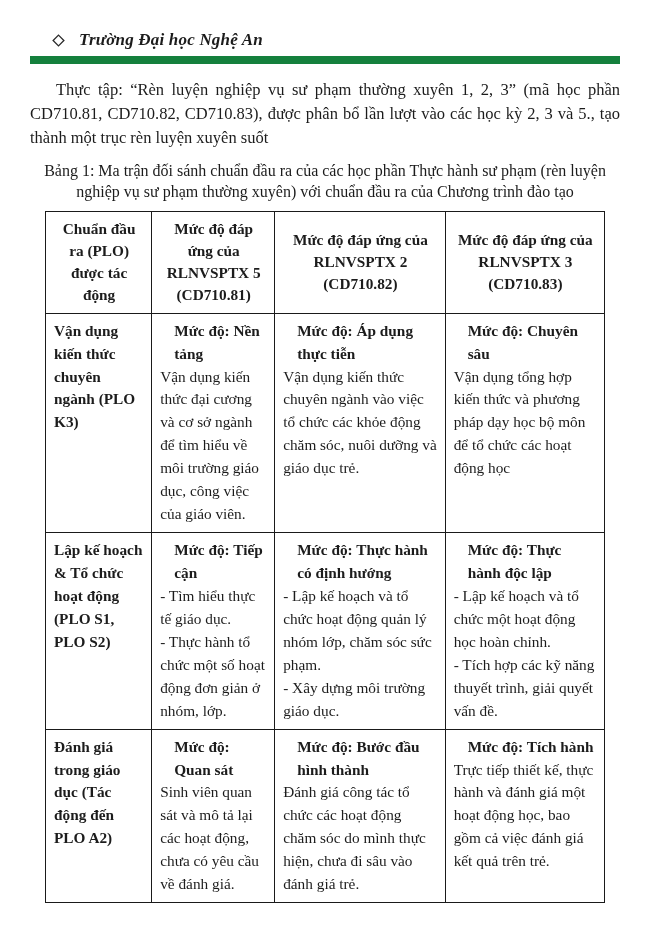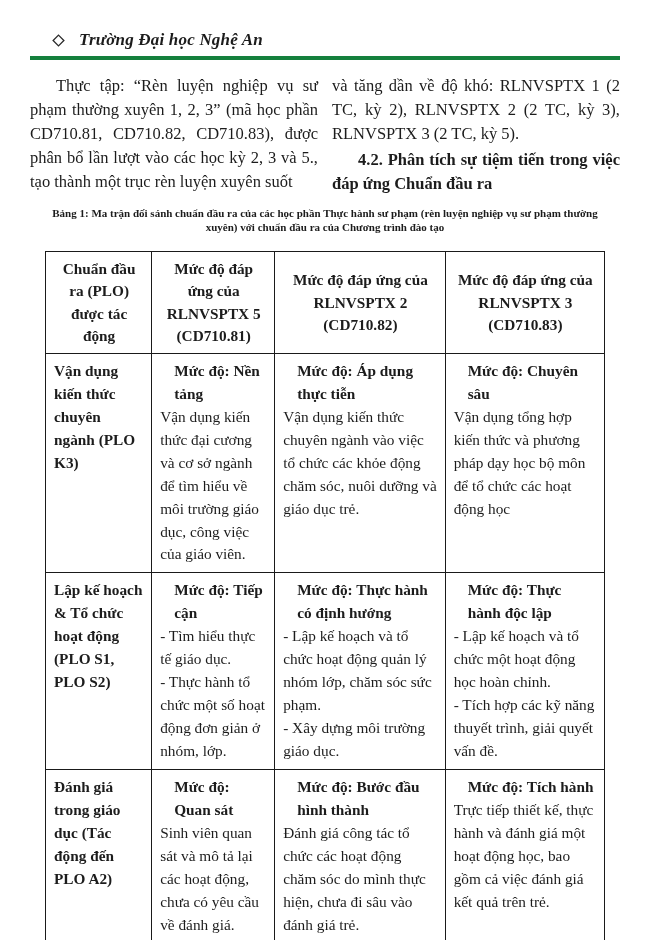--- a/index.html
+++ b/index.html
@@ -11,39 +11,39 @@
     overflow: hidden;
   }
   .page {
     width: 650px; height: 940px;
     padding: 30px 30px 24px 30px;
     display: flex; flex-direction: column;
   }
   
   .page-header {
     display: flex; align-items: center; gap: 14px;
-    border-bottom: 4px solid #15803d;
+    border-bottom: 8px solid #15803d;
     padding: 0 0 6px 22px;
     margin-bottom: 14px;
   }
   .diamond { width: 13px; height: 13px; flex: 0 0 auto; }
   .inst-name {
     font-weight: bold; font-style: italic;
     font-size: 17px; letter-spacing: 0.2px;
   }
   
   .twocol { display: flex; gap: 14px; font-family: Liberation Serif, serif; }
   .col { flex: 1 1 0; text-align: justify; font-size: 16.5px; line-height: 1.45; }
   .indent { text-indent: 26px; }
   .sec-heading { font-weight: bold; margin-top: 2px; }
   
   .tbl-caption {
-    font-weight: bold; text-align: center;
-    font-size: 11px; line-height: 1.35;
-    width: 572px; margin: 10px auto 16px auto;
+    font-weight: normal; text-align: center;
+    font-size: 16px; line-height: 1.35;
+    width: 572px; margin: 10px auto 8px auto;
   }
   
   table.matrix {
     width: 560px; margin: 0 auto;
     border-collapse: collapse;
     table-layout: fixed;
   }
   table.matrix th, table.matrix td {
     border: 1.6px solid #1a1a1a;
     padding: 6px 7px 6px 8px;
@@ -69,24 +69,20 @@
 
   <div class="page-header">
     <svg class="diamond" viewBox="0 0 14 14">
       <path d="M7 1.2 L12.8 7 L7 12.8 L1.2 7 Z" fill="none" stroke="#2a2a2a" stroke-width="1.4"></path>
     </svg>
     <span class="inst-name">Trường Đại học Nghệ An</span>
   </div>
 
   <div class="twocol">
     <p class="col indent">Thực tập: “Rèn luyện nghiệp vụ sư phạm thường xuyên 1, 2, 3” (mã học phần CD710.81, CD710.82, CD710.83), được phân bổ lần lượt vào các học kỳ 2, 3 và 5., tạo thành một trục rèn luyện xuyên suốt</p>
-    <div class="col">
-      <p>và tăng dần về độ khó: RLNVSPTX 1 (2 TC, kỳ 2), RLNVSPTX 2 (2 TC, kỳ 3), RLNVSPTX 3 (2 TC, kỳ 5).</p>
-      <p class="sec-heading indent">4.2. Phân tích sự tiệm tiến trong việc đáp ứng Chuẩn đầu ra</p>
-    </div>
   </div>
 
   <div class="tbl-caption">Bảng 1: Ma trận đối sánh chuẩn đầu ra của các học phần Thực hành sư phạm (rèn luyện nghiệp vụ sư phạm thường xuyên) với chuẩn đầu ra của Chương trình đào tạo</div>
 
   <table class="matrix">
     <colgroup>
         <col class="c1">
         <col class="c2">
         <col class="c3">
         <col class="c4">

